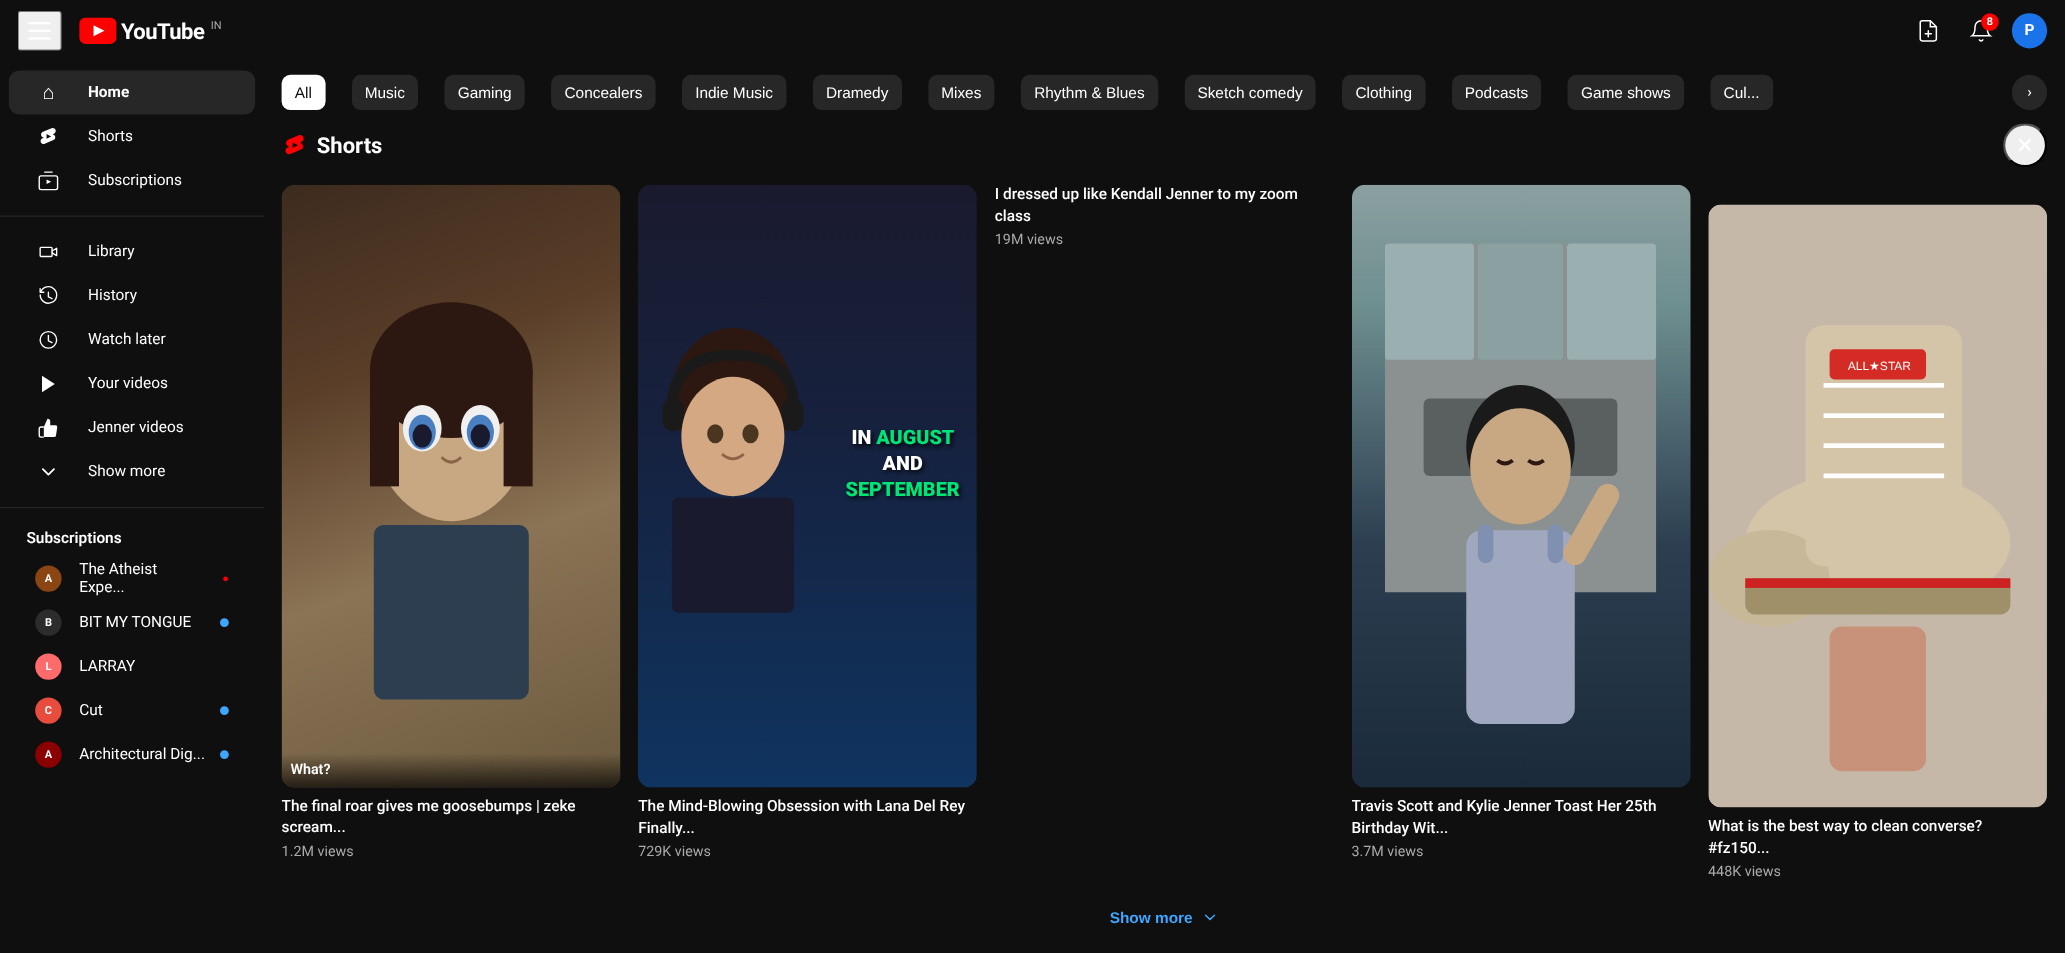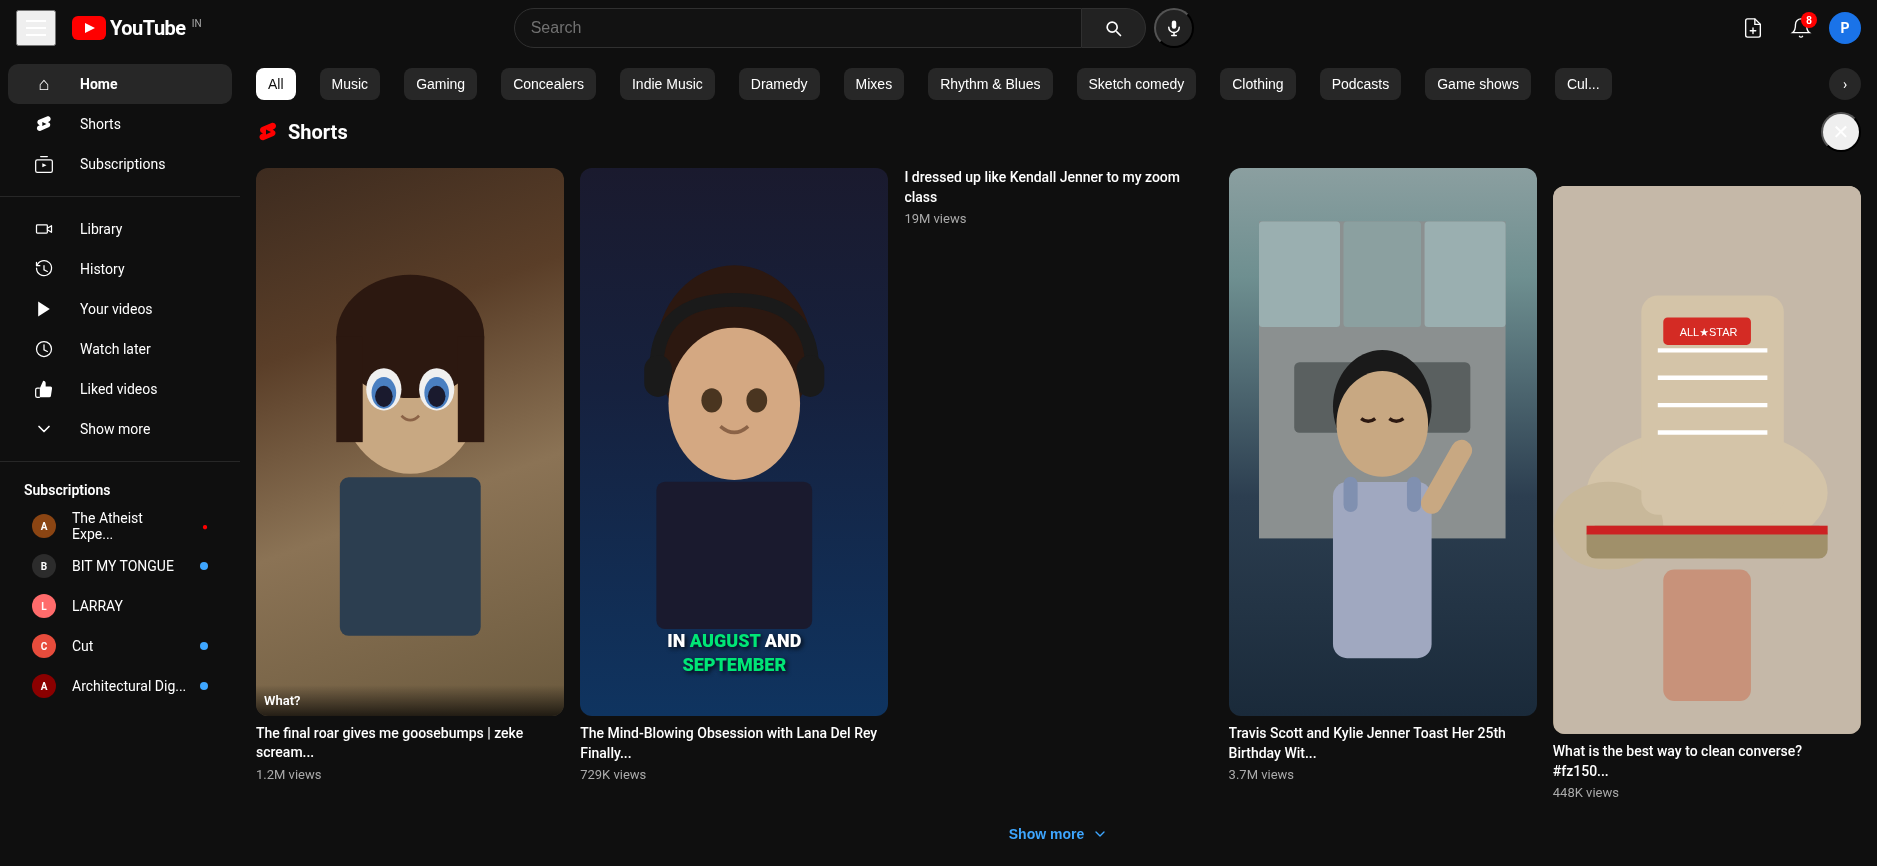--- a/index.html
+++ b/index.html
@@ -432,38 +432,20 @@
     <div class="logo">
       <svg class="yt-icon" viewBox="0 0 34 24" fill="none">
         <rect width="34" height="24" rx="6" fill="#FF0000"></rect>
         <polygon points="13,7 13,17 23,12" fill="white"></polygon>
       </svg>
       <span class="logo-text">YouTube</span>
         <span class="logo-badge">IN</span>
     </div>
   </div>
 
-  <div class="search-bar">
-    <div class="search-input-wrap">
-      <input type="text" placeholder="Search" style="">
-    </div>
-    <button class="search-btn">
-      <svg width="20" height="20" viewBox="0 0 24 24" fill="white">
-        <path d="M21 21l-4.35-4.35M17 11A6 6 0 1 1 5 11a6 6 0 0 1 12 0z" stroke="white" stroke-width="2" fill="none" stroke-linecap="round"></path>
-      </svg>
-    </button>
-    <button class="mic-btn">
-      <svg width="18" height="18" viewBox="0 0 24 24" fill="white">
-        <rect x="9" y="2" width="6" height="11" rx="3" fill="white"></rect>
-        <path d="M5 11a7 7 0 0 0 14 0" stroke="white" stroke-width="2" fill="none" stroke-linecap="round"></path>
-        <line x1="12" y1="18" x2="12" y2="22" stroke="white" stroke-width="2" stroke-linecap="round"></line>
-        <line x1="9" y1="22" x2="15" y2="22" stroke="white" stroke-width="2" stroke-linecap="round"></line>
-      </svg>
-    </button>
-  </div>
 
   <div class="header-right">
     <button class="header-icon-btn">
       <svg width="22" height="22" viewBox="0 0 24 24" fill="white">
         <path d="M14 2H6a2 2 0 0 0-2 2v16a2 2 0 0 0 2 2h12a2 2 0 0 0 2-2V8z" stroke="white" stroke-width="1.5" fill="none"></path>
         <polyline points="14,2 14,8 20,8" stroke="white" stroke-width="1.5" fill="none"></polyline>
         <line x1="12" y1="18" x2="12" y2="12" stroke="white" stroke-width="1.5" stroke-linecap="round"></line>
         <line x1="9" y1="15" x2="15" y2="15" stroke="white" stroke-width="1.5" stroke-linecap="round"></line>
       </svg>
     </button>
@@ -519,42 +501,42 @@
         <polyline points="12,8 12,13 16,15" stroke="white" stroke-width="1.5" fill="none" stroke-linecap="round"></polyline>
         <path d="M3.05 11a9 9 0 1 0 .5-3" stroke="white" stroke-width="1.5" fill="none" stroke-linecap="round"></path>
         <polyline points="3,4 3,8 7,8" stroke="white" stroke-width="1.5" fill="none" stroke-linecap="round" stroke-linejoin="round"></polyline>
       </svg>
     </span>
     <span class="label">History</span>
   </div>
   <div class="sidebar-item">
     <span class="icon">
       <svg width="20" height="20" viewBox="0 0 24 24" fill="white">
-        <polygon points="5,3 19,12 5,21" fill="white"></polygon>
+        <circle cx="12" cy="12" r="9" stroke="white" stroke-width="1.5" fill="none"></circle>
+        <polyline points="12,7 12,13 16,15" stroke="white" stroke-width="1.5" fill="none" stroke-linecap="round"></polyline>
       </svg>
     </span>
-    <span class="label">Your videos</span>
+    <span class="label">Watch later</span>
   </div>
   <div class="sidebar-item">
     <span class="icon">
       <svg width="20" height="20" viewBox="0 0 24 24" fill="white">
-        <circle cx="12" cy="12" r="9" stroke="white" stroke-width="1.5" fill="none"></circle>
-        <polyline points="12,7 12,13 16,15" stroke="white" stroke-width="1.5" fill="none" stroke-linecap="round"></polyline>
+        <polygon points="5,3 19,12 5,21" fill="white"></polygon>
       </svg>
     </span>
-    <span class="label">Watch later</span>
+    <span class="label">Your videos</span>
   </div>
   <div class="sidebar-item">
     <span class="icon">
       <svg width="20" height="20" viewBox="0 0 24 24" fill="white">
         <path d="M14 9V5a3 3 0 0 0-3-3l-4 9v11h11.28a2 2 0 0 0 2-1.7l1.38-9a2 2 0 0 0-2-2.3H14z" fill="white"></path>
         <path d="M7 22H4a2 2 0 0 1-2-2v-7a2 2 0 0 1 2-2h3" stroke="white" stroke-width="1.5" fill="none"></path>
       </svg>
     </span>
-    <span class="label">Liked videos</span>
+    <span class="label">Jenner videos</span>
   </div>
 
   <div class="sidebar-item">
     <span class="icon">
       <svg width="20" height="20" viewBox="0 0 24 24" fill="white">
         <polyline points="6,9 12,15 18,9" stroke="white" stroke-width="2" fill="none" stroke-linecap="round" stroke-linejoin="round"></polyline>
       </svg>
     </span>
     <span class="label">Show more</span>
   </div>
@@ -648,21 +630,21 @@
             </svg>
           </div>
           <div class="short-thumb-overlay">What?</div>
         </div>
         <div class="short-title">The final roar gives me goosebumps | zeke scream...</div>
         <div class="short-views">1.2M views</div>
       </div>
 
       <div class="short-card">
         <div class="short-thumb thumb-2">
-          <div style="width:100%;height:100%;background:linear-gradient(180deg, #1a1a2e 0%, #16213e 40%, #0f3460 100%);display:flex;flex-direction:column;justify-content:flex-end;align-items:center;padding-bottom:40px;">
+          <div style="width:100%;height:100%;background:linear-gradient(180deg, #1a1a2e 0%, #16213e 40%, #0f3460 100%);display:flex;flex-direction:row;justify-content:flex-end;align-items:center;padding-bottom:40px;">
 
             <svg width="80%" height="75%" viewBox="0 0 140 220" fill="none">
 
               <ellipse cx="70" cy="60" rx="45" ry="50" fill="#2c1810"></ellipse>
 
               <path d="M25 70 Q25 30 70 30 Q115 30 115 70" stroke="#1a1a1a" stroke-width="8" fill="none"></path>
               <rect x="18" y="62" width="16" height="24" rx="8" fill="#1a1a1a"></rect>
               <rect x="106" y="62" width="16" height="24" rx="8" fill="#1a1a1a"></rect>
 
               <ellipse cx="70" cy="90" rx="38" ry="44" fill="#d4a882"></ellipse>

